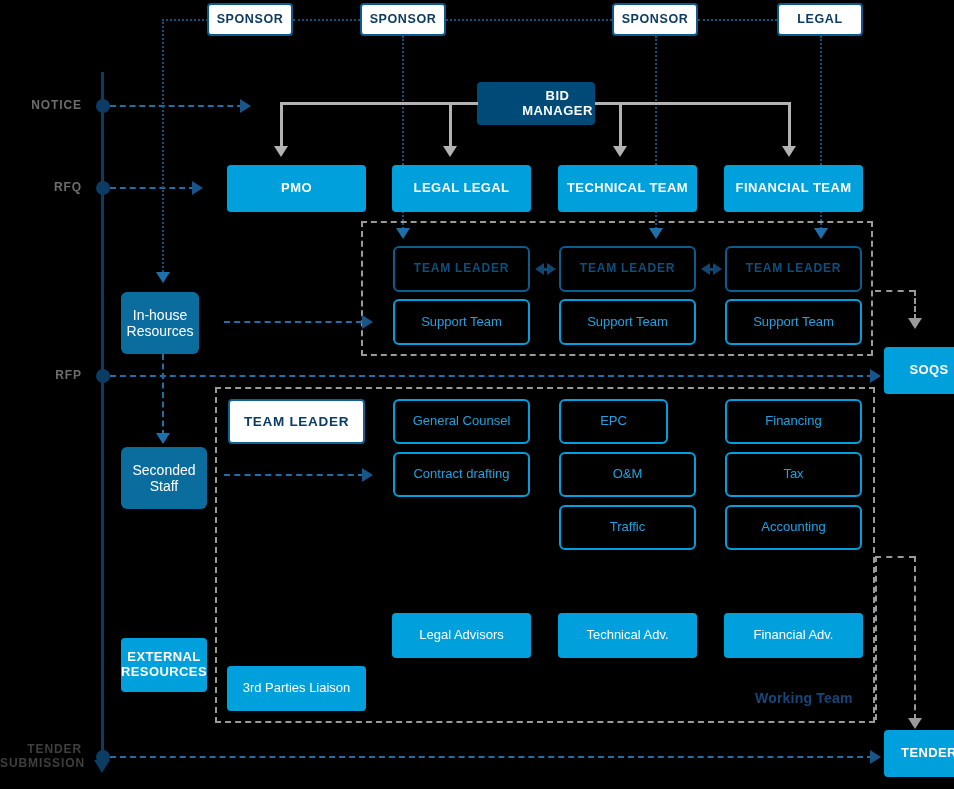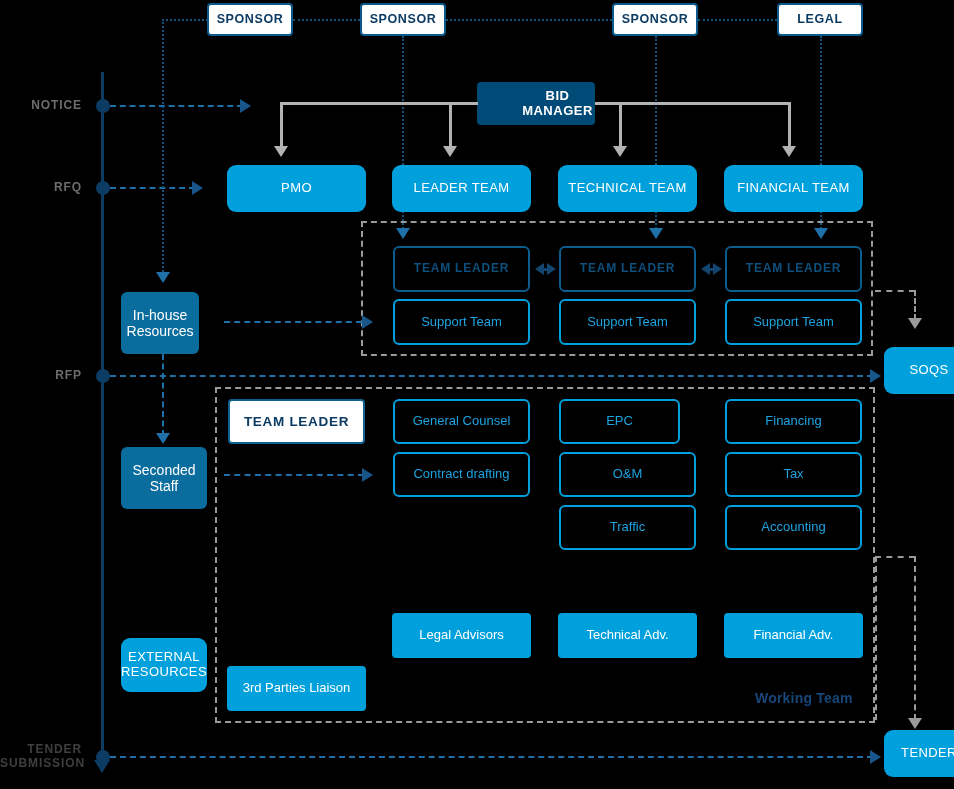--- a/index.html
+++ b/index.html
@@ -5,21 +5,21 @@
   html,body{margin:0;padding:0;background:#000;}
   body{width:954px;height:789px;overflow:hidden;
        font-family:"Liberation Sans","DejaVu Sans",sans-serif;}
   #stage{position:relative;width:954px;height:789px;background:#000;}
 
   .box{position:absolute;box-sizing:border-box;display:flex;align-items:center;
        justify-content:center;text-align:center;line-height:1.15;}
 
   
   .solid-bright{background:#00a0dc;color:#fff;border-radius:4px;font-size:13px;}
-  .solid-bright.bold{font-weight:normal;letter-spacing:.4px;border-radius:9px;}
+  .solid-bright.bold{font-weight:bold;letter-spacing:.4px;}
   .solid-mid{background:#0b6c9e;color:#fff;border-radius:6px;font-size:14px;}
   .solid-navy{background:#004a78;color:#fff;border-radius:4px;font-weight:bold;
               font-size:13px;letter-spacing:.5px;}
   .white-navy{background:#fff;color:#0c3b63;border:2px solid #0c5a8c;border-radius:4px;
               font-weight:bold;font-size:12.5px;letter-spacing:.6px;}
   .white-navy-lg{background:#fff;color:#0c3b63;border:2px solid #11628f;border-radius:4px;
               font-weight:bold;font-size:13.5px;letter-spacing:.7px;}
   .out-dark{background:transparent;color:#0d4f7d;border:2px solid #0c5c8e;border-radius:6px;
             font-weight:bold;font-size:12px;letter-spacing:.8px;}
   .out-bright{background:transparent;color:#1ea3e0;border:2px solid #00a0dc;border-radius:6px;
@@ -126,21 +126,21 @@
   <div class="ln greyline" style="left:449px;top:102px;width:3px;height:47px;"></div>
   <div class="arrow ar-down-grey" style="left:443px;top:146px;"></div>
 
   <div class="ln greyline" style="left:619px;top:102px;width:3px;height:47px;"></div>
   <div class="arrow ar-down-grey" style="left:613px;top:146px;"></div>
 
   <div class="ln greyline" style="left:788px;top:102px;width:3px;height:47px;"></div>
   <div class="arrow ar-down-grey" style="left:782px;top:146px;"></div>
 
   <div class="box solid-bright bold" style="left:227px;top:165px;width:139px;height:47px;">PMO</div>
-  <div class="box solid-bright bold" style="left:392px;top:165px;width:139px;height:47px;">LEADER TEAM</div>
+  <div class="box solid-bright bold" style="left:392px;top:165px;width:139px;height:47px;">LEGAL LEGAL</div>
   <div class="box solid-bright bold" style="left:558px;top:165px;width:139px;height:47px;">TECHNICAL TEAM</div>
   <div class="box solid-bright bold" style="left:724px;top:165px;width:139px;height:47px;">FINANCIAL TEAM</div>
 
   <div class="dashbox" style="left:361px;top:221px;width:512px;height:135px;"></div>
 
   <div class="box out-dark" style="left:393px;top:246px;width:137px;height:46px;">TEAM LEADER</div>
   <div class="box out-dark" style="left:559px;top:246px;width:137px;height:46px;">TEAM LEADER</div>
   <div class="box out-dark" style="left:725px;top:246px;width:137px;height:46px;">TEAM LEADER</div>
 
   <div class="arrow ar-left-navy" style="left:535px;top:263px;"></div>
@@ -181,21 +181,21 @@
 
   <div class="dashbox" style="left:215px;top:387px;width:660px;height:336px;"></div>
 
   <div class="caption" style="left:755px;top:690px;">Working Team</div>
 
   <div class="box white-navy-lg" style="left:228px;top:399px;width:137px;height:45px;">TEAM LEADER</div>
 
   <div class="box out-bright" style="left:393px;top:399px;width:137px;height:45px;">General Counsel</div>
   <div class="box out-bright" style="left:393px;top:452px;width:137px;height:45px;">Contract drafting</div>
 
-  <div class="box out-bright" style="left:559px;top:399px;width:121px;height:45px;">EPC</div>
+  <div class="box out-bright" style="left:559px;top:399px;width:109px;height:45px;">EPC</div>
   <div class="box out-bright" style="left:559px;top:452px;width:137px;height:45px;">O&amp;M</div>
   <div class="box out-bright" style="left:559px;top:505px;width:137px;height:45px;">Traffic</div>
 
   <div class="box out-bright" style="left:725px;top:399px;width:137px;height:45px;">Financing</div>
   <div class="box out-bright" style="left:725px;top:452px;width:137px;height:45px;">Tax</div>
   <div class="box out-bright" style="left:725px;top:505px;width:137px;height:45px;">Accounting</div>
 
   <div class="box solid-bright" style="left:392px;top:613px;width:139px;height:45px;">Legal Advisors</div>
   <div class="box solid-bright" style="left:558px;top:613px;width:139px;height:45px;">Technical Adv.</div>
   <div class="box solid-bright" style="left:724px;top:613px;width:139px;height:45px;">Financial Adv.</div>

